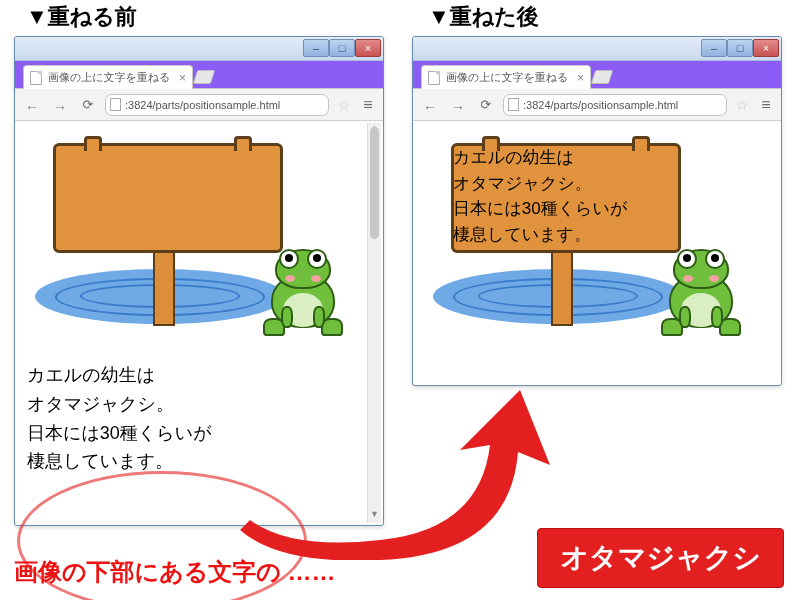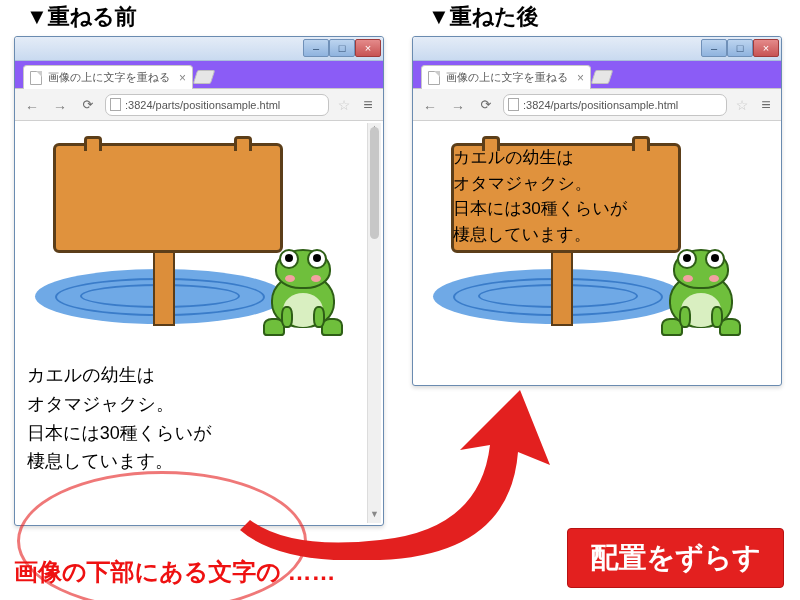--- a/index.html
+++ b/index.html
@@ -211,13 +211,13 @@
 棲息しています。</div>
   </div>
 </div>
 
 <svg class="arrow-shape" viewBox="0 0 320 170">
   <path d="M 20 130 Q 60 160 150 150 Q 250 140 260 55 L 230 60 L 290 0 L 320 75 L 288 62 Q 280 165 150 170 Q 50 175 10 140 Z" fill="#e3201f"></path>
 </svg>
 
 <div class="bottom-caption">画像の下部にある文字の ……</div>
 
-<div class="red-btn">配置をずらす</div>
+<div class="red-btn">オタマジャクシ</div>
 
 </body></html>

